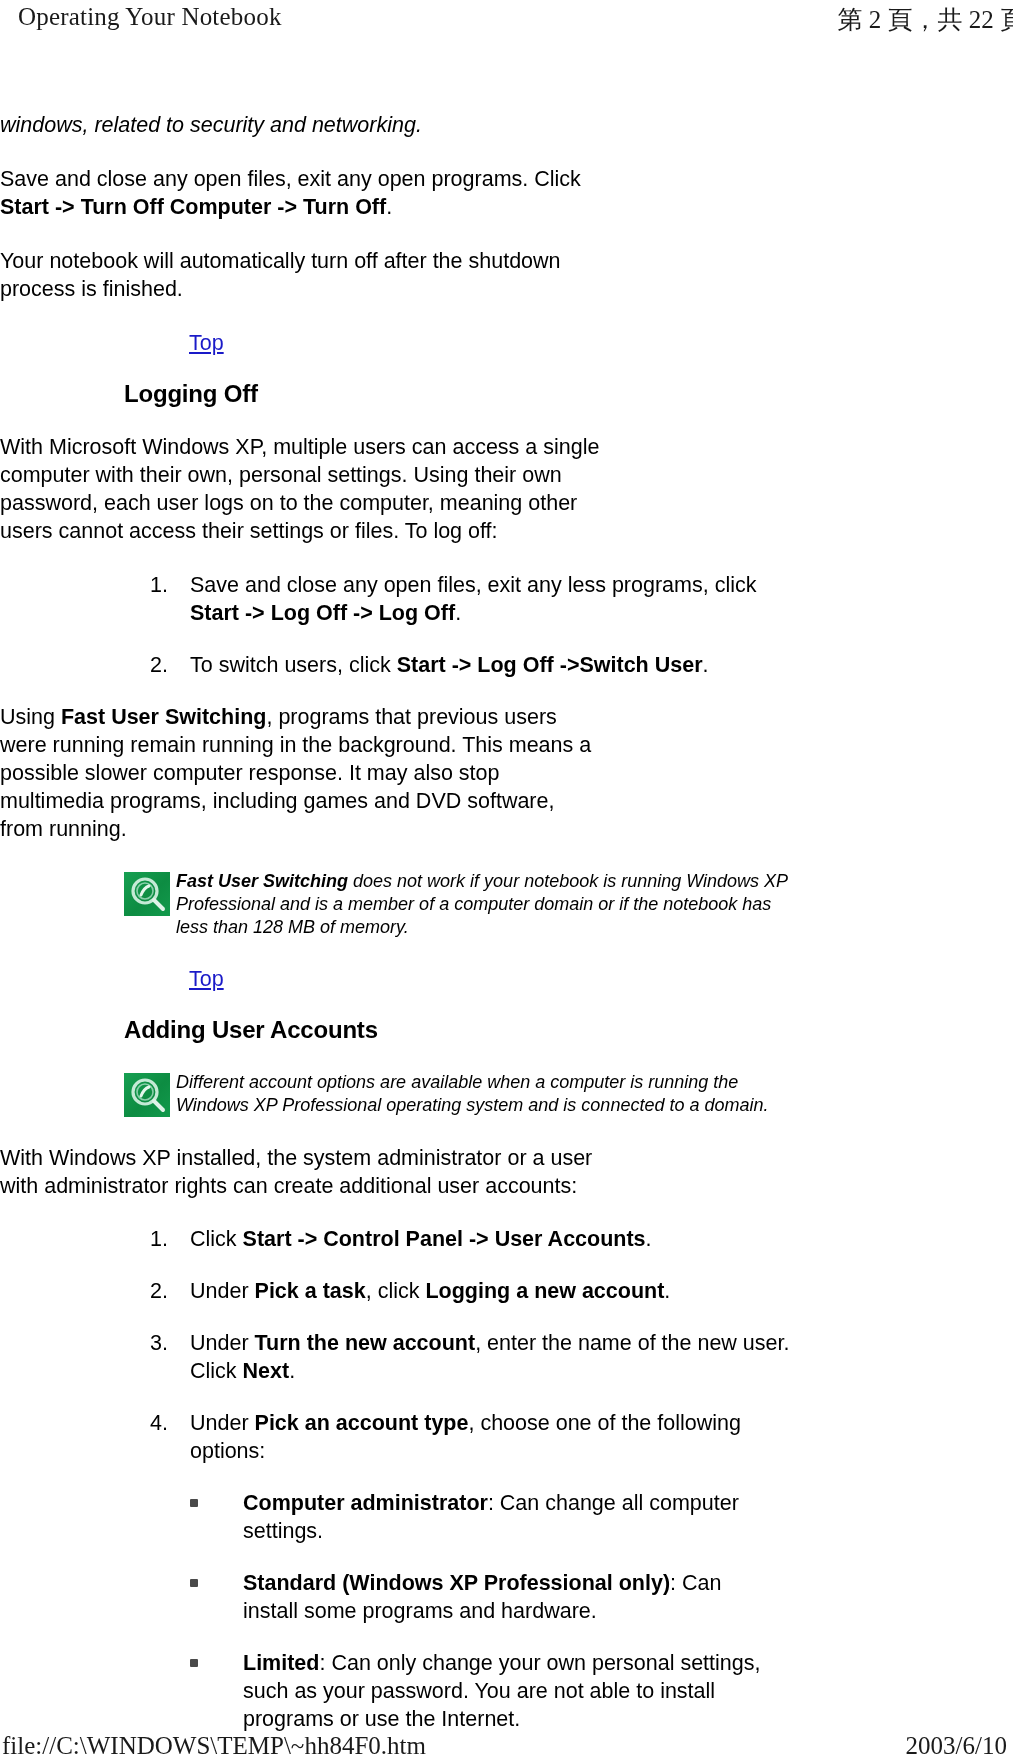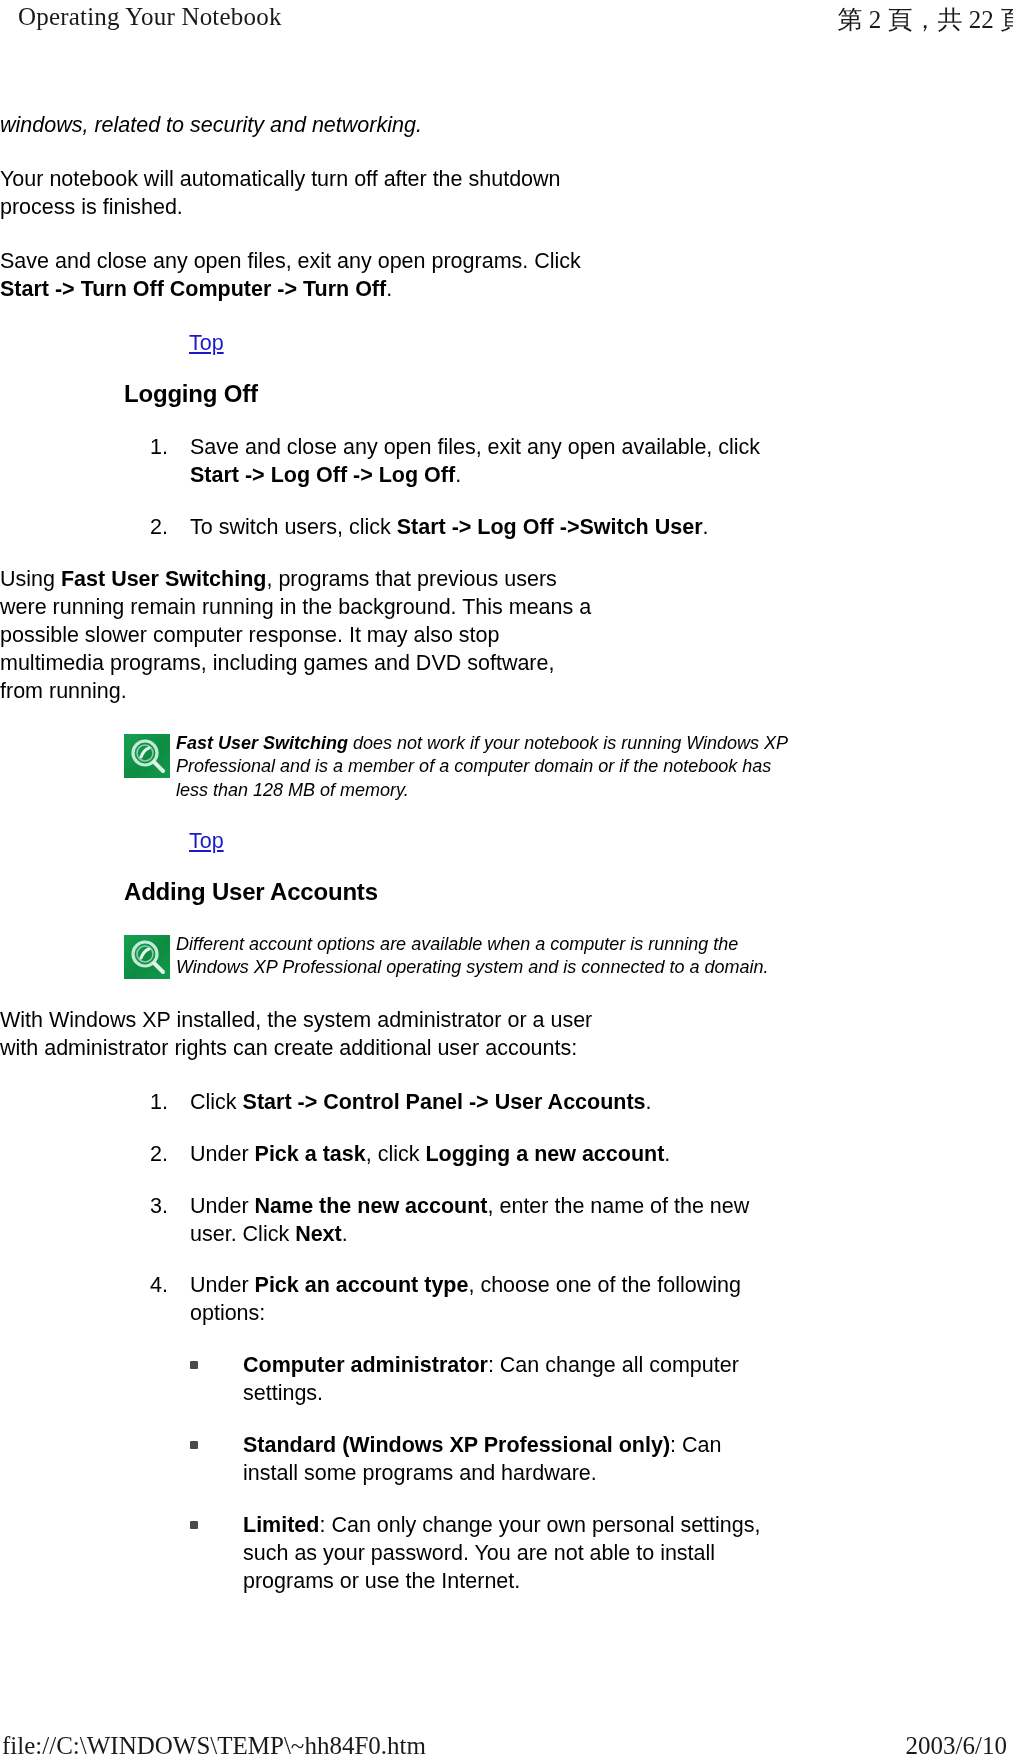--- a/index.html
+++ b/index.html
@@ -192,34 +192,35 @@
 
 <div class="page-header">
   <span class="hdr-left">Operating Your Notebook</span>
   <span class="hdr-right">第 2 頁，共 22 頁</span>
 </div>
 
 <div class="content">
 
   <p class="body-text italic indent-block">windows, related to security and networking.</p>
 
+  <p class="body-text indent-block"><span>Save and close any open files, exit any open programs. Click </span><b>Start -&gt; Turn Off Computer -&gt; Turn Off</b><span>.</span></p>
+
   <p class="body-text indent-block">Your notebook will automatically turn off after the shutdown process is finished.</p>
-
-  <p class="body-text indent-block"><span>Save and close any open files, exit any open programs. Click </span><b>Start -&gt; Turn Off Computer -&gt; Turn Off</b><span>.</span></p>
 
   <div class="toplink-wrap">
     <a class="toplink" href="#">Top</a>
   </div>
 
   <h2 class="section-heading">Logging Off</h2>
 
+  <p class="body-text indent-block">With Microsoft Windows XP, multiple users can access a single computer with their own, personal settings. Using their own password, each user logs on to the computer, meaning other users cannot access their settings or files. To log off:</p>
 
   <div class="num-item">
     <span class="marker">1.</span>
-    <div class="item-body"><span>Save and close any open files, exit any open available, click </span><b>Start -&gt; Log Off -&gt; Log Off</b><span>.</span></div>
+    <div class="item-body"><span>Save and close any open files, exit any less programs, click </span><b>Start -&gt; Log Off -&gt; Log Off</b><span>.</span></div>
   </div>
 
   <div class="num-item">
     <span class="marker">2.</span>
     <div class="item-body"><span>To switch users, click </span><b>Start -&gt; Log Off -&gt;Switch User</b><span>.</span></div>
   </div>
 
   <p class="body-text indent-block"><span>Using </span><b>Fast User Switching</b><span>, programs that previous users were running remain running in the background. This means a possible slower computer response. It may also stop multimedia programs, including games and DVD software, from running.</span></p>
 
   <div class="note-block">
@@ -259,21 +260,21 @@
     <div class="item-body"><span>Click </span><b>Start -&gt; Control Panel -&gt; User Accounts</b><span>.</span></div>
   </div>
 
   <div class="num-item">
     <span class="marker">2.</span>
     <div class="item-body"><span>Under </span><b>Pick a task</b><span>, click </span><b>Logging a new account</b><span>.</span></div>
   </div>
 
   <div class="num-item">
     <span class="marker">3.</span>
-    <div class="item-body"><span>Under </span><b>Name the new account</b><span>, enter the name of the new user. Click </span><b>Next</b><span>.</span></div>
+    <div class="item-body"><span>Under </span><b>Turn the new account</b><span>, enter the name of the new user. Click </span><b>Next</b><span>.</span></div>
   </div>
 
   <div class="num-item">
     <span class="marker">4.</span>
     <div class="item-body"><span>Under </span><b>Pick an account type</b><span>, choose one of the following options:</span></div>
   </div>
 
   <div class="bullet-item">
     <span class="bullet-marker"></span>
     <div class="item-body"><b>Computer administrator</b><span>: Can change all computer settings.</span></div>

